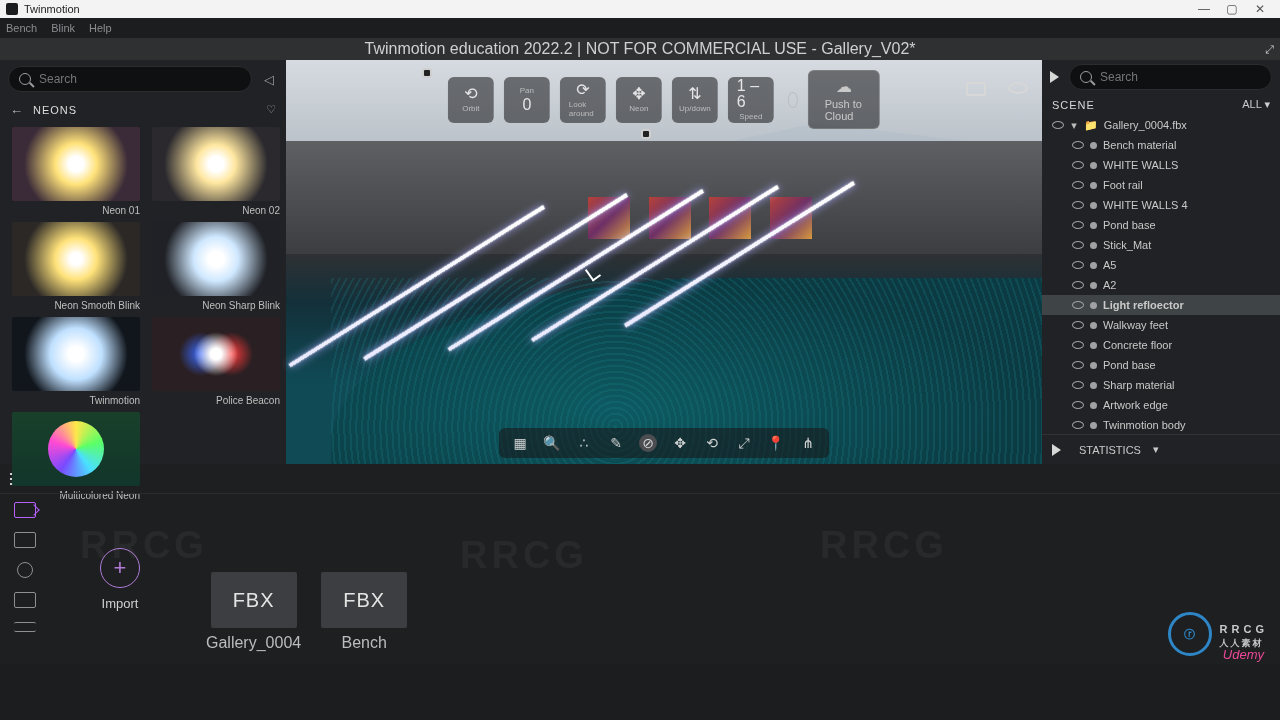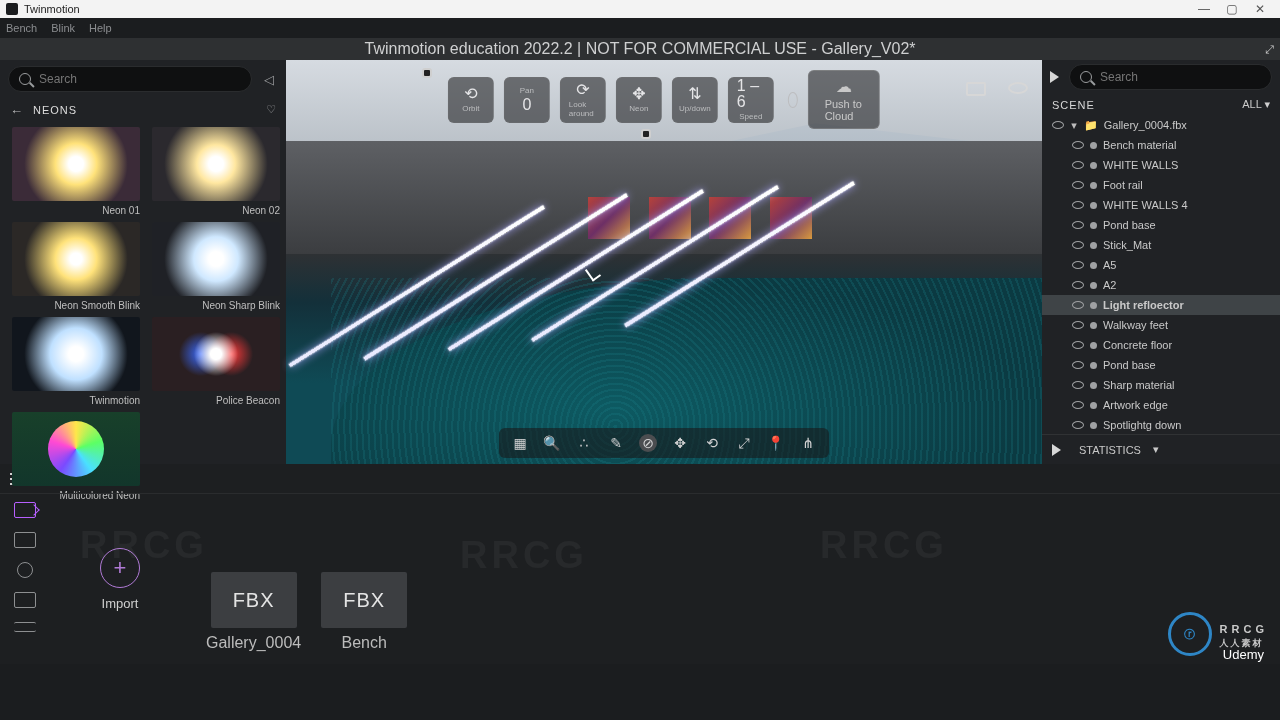--- a/index.html
+++ b/index.html
@@ -134,21 +134,21 @@
   
   .vtoolbar{position:absolute;bottom:6px;left:50%;transform:translateX(-50%);display:flex;gap:14px;background:rgba(24,25,27,.6);padding:6px 12px;border-radius:6px;}
   .vt{width:18px;height:18px;display:flex;align-items:center;justify-content:center;color:#d2d2d3;font-size:14px;}
   .vt.active{background:#4b4d50;border-radius:50%;}
 
   
   .brand{position:absolute;right:12px;bottom:8px;display:flex;align-items:center;gap:8px;}
   .brandcircle{width:44px;height:44px;border:3px solid #2e86c6;border-radius:50%;display:flex;align-items:center;justify-content:center;color:#2e86c6;font-weight:bold;}
   .brandtxt{font-size:16px;color:#2e86c6;letter-spacing:4px;font-weight:bold;}
   .brandtxt small{display:block;font-size:9px;letter-spacing:2px;}
-  .udemy{position:absolute;right:16px;bottom:2px;color:#ffffff;font-size:13px;}
+  .udemy{position:absolute;right:16px;bottom:2px;color:#ec4899;font-size:13px;font-style:italic;}
   
   .wm{position:absolute;color:rgba(200,200,200,.06);font-size:38px;font-weight:bold;letter-spacing:4px;pointer-events:none;}
 </style>
 </head>
 <body>
 
 <div class="titlebar">
   <div class="logo"></div>
   <span>Twinmotion</span>
   <div class="spacer"></div>
@@ -376,21 +376,21 @@
             <span>Sharp material</span>
           </div>
           <div class="node indent">
             <div class="vis"></div>
             <div class="dot"></div>
             <span>Artwork edge</span>
           </div>
           <div class="node indent">
             <div class="vis"></div>
             <div class="dot"></div>
-            <span>Spotlightg down</span>
+            <span>Twinmotion body</span>
           </div>
           <div class="node indent">
             <div class="vis"></div>
             <div class="dot"></div>
             <span>Walkway top</span>
           </div>
         </div>
     </div>
     <div class="stats">
       <div class="play"></div>

